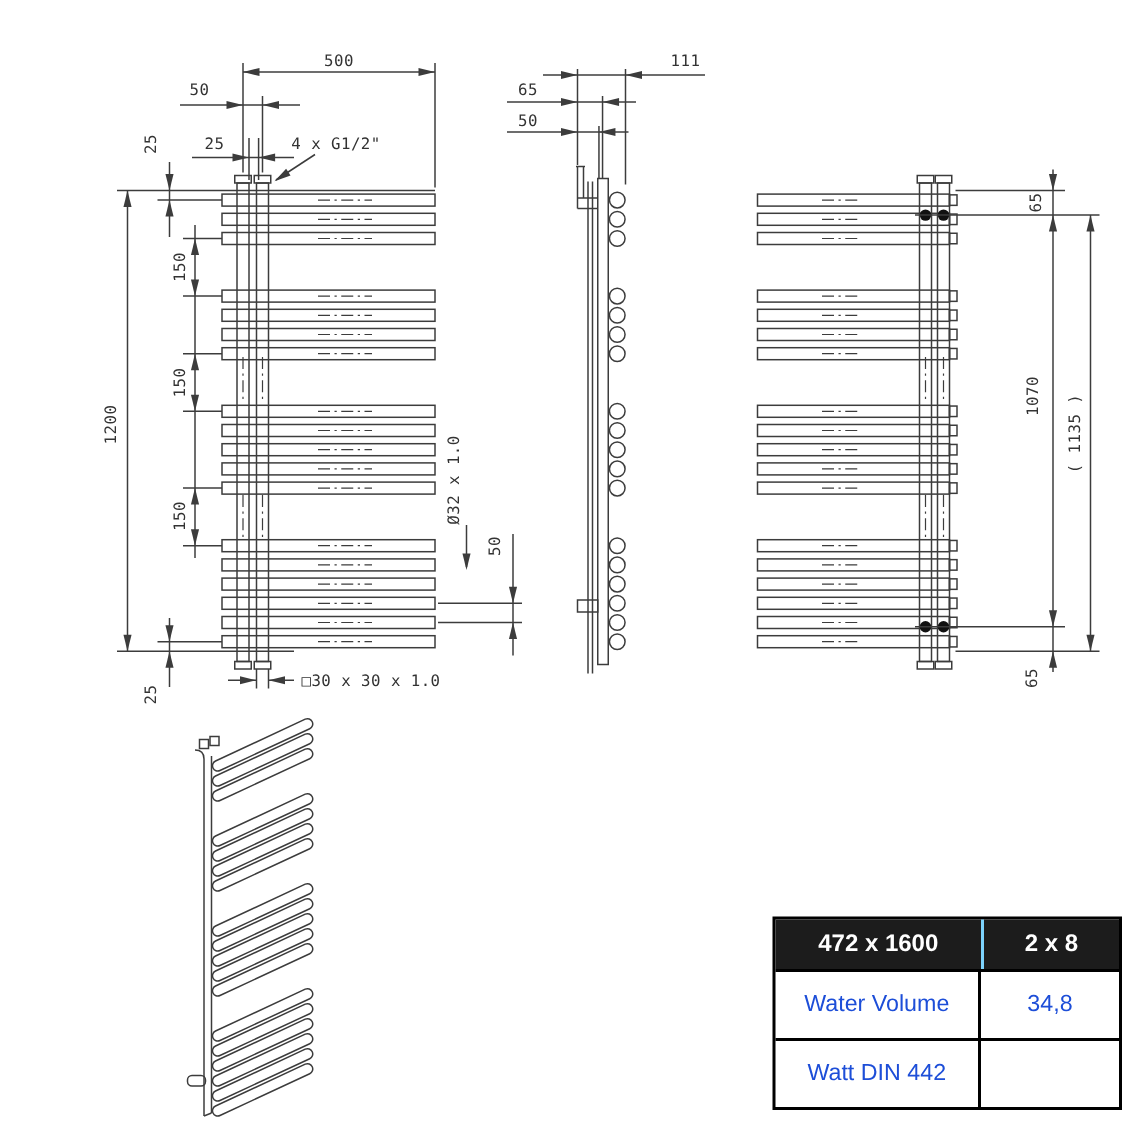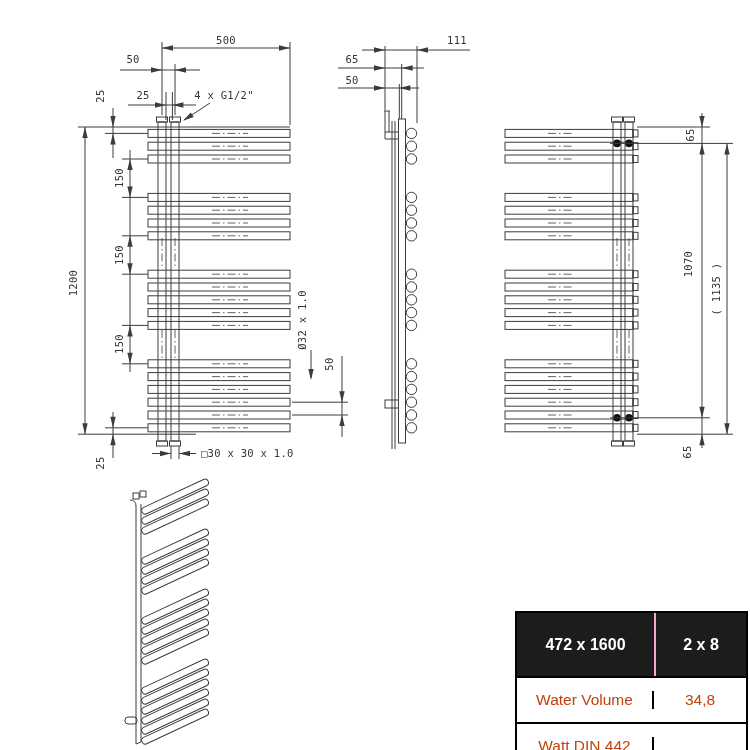--- a/index.html
+++ b/index.html
@@ -3,25 +3,25 @@
 <meta charset="utf-8">
 <style>
   html,body{margin:0;padding:0;background:#fff;}
   .canvas{position:relative;width:750px;height:750px;background:#fff;overflow:hidden;
           font-family:"Liberation Sans",sans-serif;}
   svg{position:absolute;left:0;top:0;}
   .dim{font:10.5px "DejaVu Sans Mono",monospace;fill:#333;text-anchor:middle;letter-spacing:.3px;}
   .dim-start{text-anchor:start;}
   .spec-table{position:absolute;left:515px;top:611px;width:233px;border:2px solid #000;
               box-sizing:border-box;background:#fff;}
-  .spec-header{display:flex;background:#1c1c1c;color:#fff;font-weight:bold;font-size:16px;height:63px;}
+  .spec-header{display:flex;background:#1c1c1c;color:#fff;font-weight:bold;font-size:16px;height:33px;}
   .spec-header .cell{display:flex;align-items:center;justify-content:center;}
   .spec-header .c1{width:137px;}
-  .spec-header .c2{flex:1;border-left:2px solid #f9a8d4;}
-  .spec-row{display:flex;border-top:2px solid #000;height:44px;font-size:15.5px;color:#c2410c;align-items:center;}
+  .spec-header .c2{flex:1;border-left:2px solid #7dd3fc;}
+  .spec-row{display:flex;border-top:2px solid #000;height:44px;font-size:15.5px;color:#1d4ed8;}
   .spec-row .cell{display:flex;align-items:center;justify-content:center;}
   .spec-row .c1{width:137px;border-right:2px solid #000;box-sizing:border-box;}
   .spec-row .c2{flex:1;}
 </style>
 </head>
 <body>
 
 <div class="canvas">
 
   <svg width="750" height="750" viewBox="0 0 750 750">

